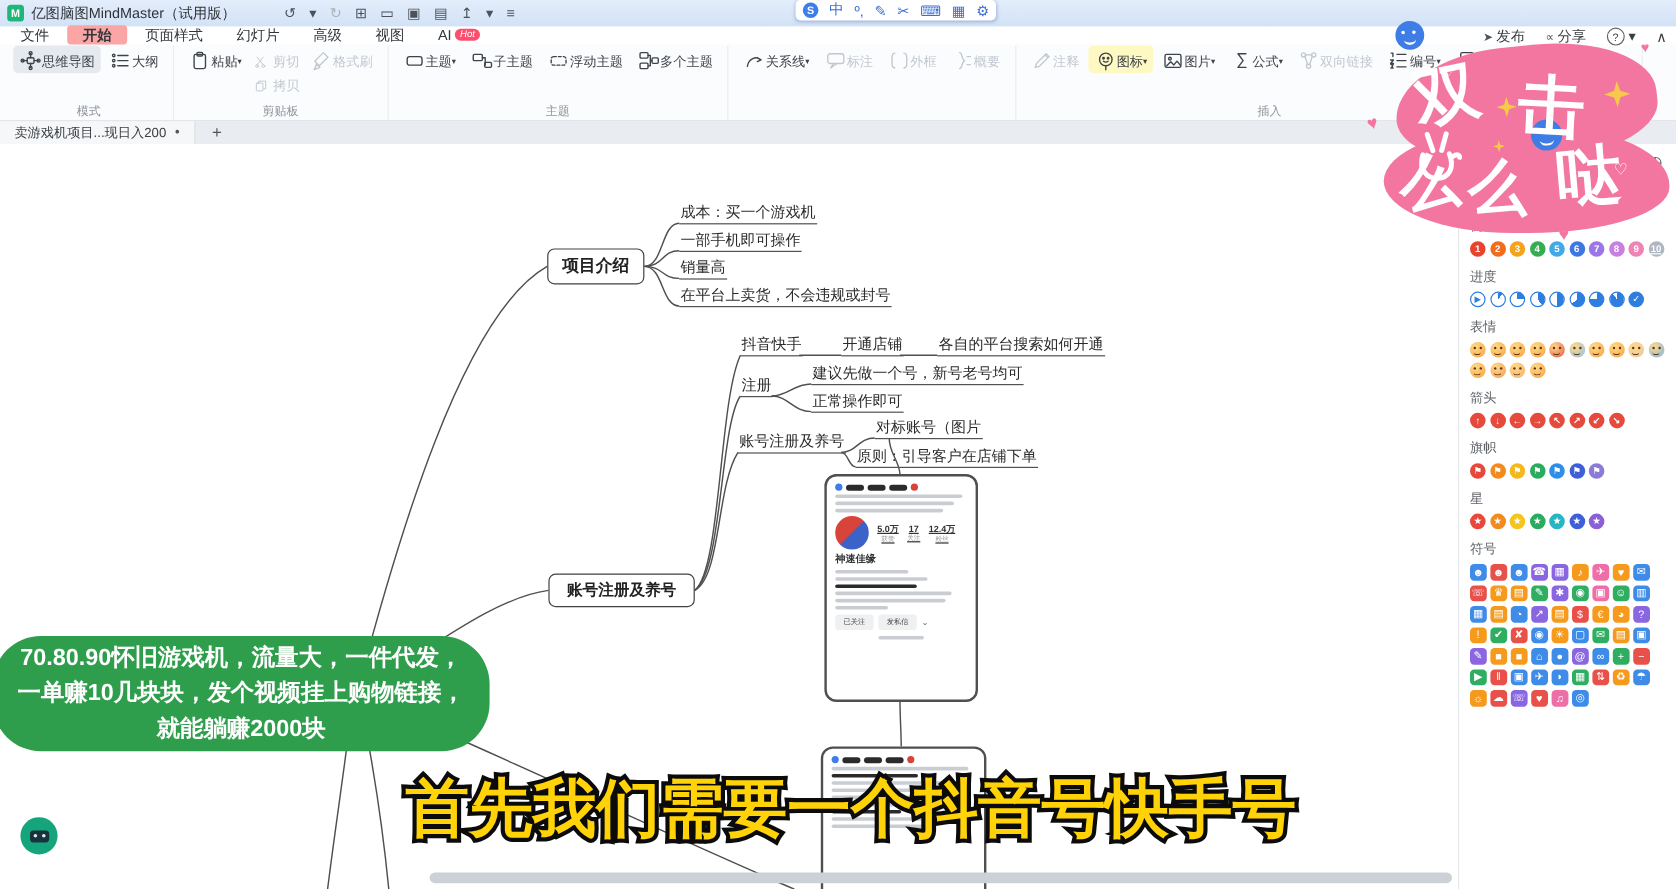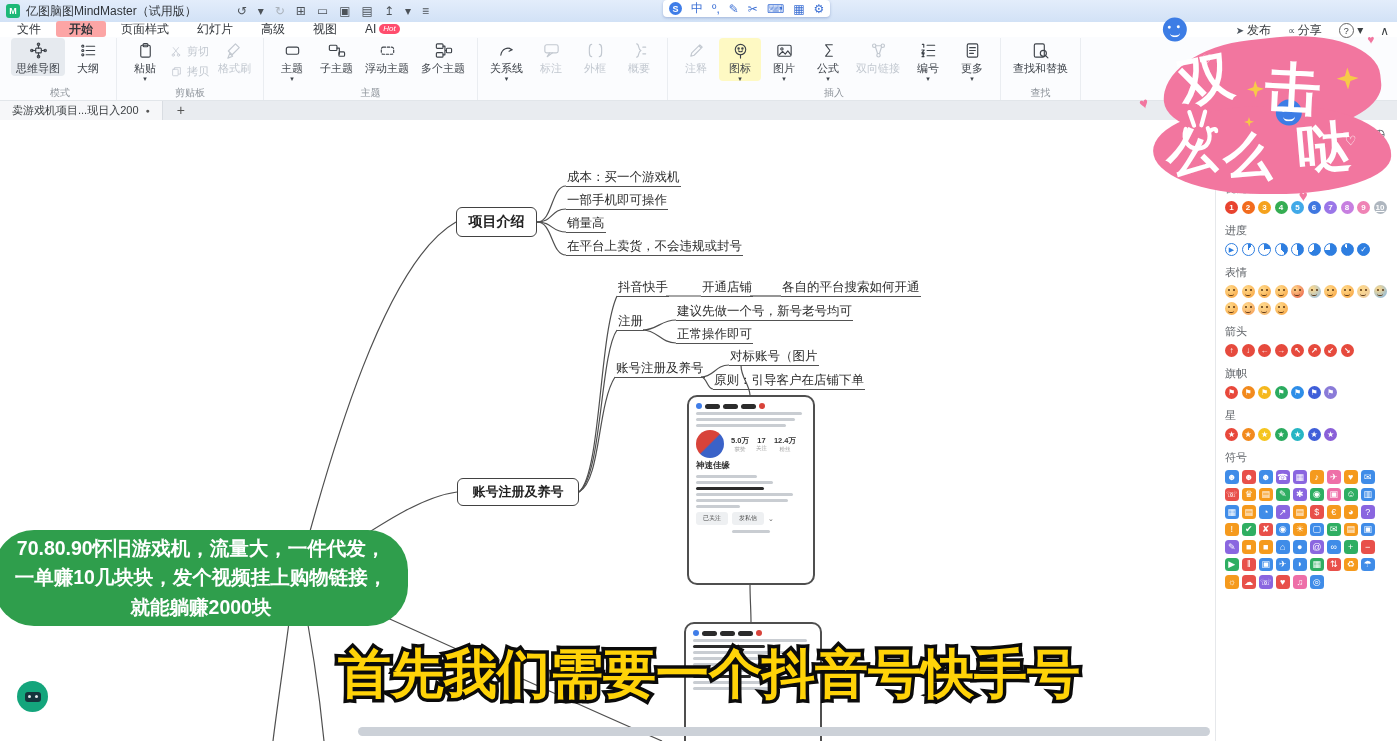--- a/index.html
+++ b/index.html
@@ -35,21 +35,21 @@
   .menu-right{position:absolute;right:8px;top:22px;display:flex;gap:17px;font-size:12px;color:#3c4043;
     align-items:center;z-index:41;}
   .menu-right .icg{font-size:10px;color:#4c555e;}
   .helpc{width:13px;height:13px;border:1px solid #666;border-radius:50%;font-size:9px;display:inline-flex;
     align-items:center;justify-content:center;}
   
   .ribbon{position:absolute;left:0;top:37px;right:0;height:62px;background:#fbfcfe;border-bottom:1px solid #e2e6ea;
     display:flex;align-items:stretch;padding:1px 4px 0;z-index:39;}
   .rgroup{display:flex;flex-direction:column;align-items:center;padding:0 7px;border-right:1px solid #eaedf1;}
   .rbtns{display:flex;align-items:flex-start;height:47px;gap:2px;}
-  .rbtn{display:flex;flex-direction:column;align-items:center;padding:3px 5px 0;border-radius:4px;
+  .rbtn{display:flex;align-items:center;padding:3px 5px 0;border-radius:4px;
     color:#3e434a;font-size:11px;min-width:32px;white-space:nowrap;}
   .rbtn svg{width:19px;height:19px;margin-bottom:1px;}
   .rbtn svg *{fill:none;stroke:currentColor;stroke-width:1.2;stroke-linecap:round;stroke-linejoin:round;}
   .rbtn.disabled{color:#c2c8d0;}
   .rbtn.active{background:#e6eaef;}
   .rbtn.selected{background:#fef9c3;}
   .caret{font-size:7px;line-height:5px;color:inherit;}
   .smallcol{display:flex;flex-direction:column;justify-content:center;gap:5px;height:47px;padding:0 2px;}
   .sbtn{display:flex;align-items:center;gap:4px;font-size:11px;color:#3e434a;}
   .sbtn svg{width:13px;height:13px;}
@@ -77,21 +77,21 @@
     padding:6px 7px;overflow:hidden;font-size:6px;color:#333;z-index:3;}
   .bar{height:3px;background:#c9cdd2;border-radius:1.5px;margin:3px 0;}
   .bar.dk{background:#2b2b2b;}
   .ph-top{display:flex;gap:3px;align-items:center;margin-bottom:2px;}
   .ph-pill{height:5px;border-radius:2.5px;background:#d6d9dd;width:15px;display:inline-block;}
   .ph-pill.dark{background:#2b2b2b;}
   .ph-dotblue{width:6px;height:6px;border-radius:50%;background:#3f7de8;}
   .ph-dotred{width:6px;height:6px;border-radius:50%;background:#d8433a;}
   .ph-prof{display:flex;gap:7px;align-items:center;margin:3px 0 2px;}
   .ph-avatar{width:28px;height:28px;border-radius:50%;background:linear-gradient(135deg,#d8433a 48%,#3a62c8 52%);flex:none;}
-  .ph-stats{display:flex;gap:7px;text-align:center;}
+  .ph-stats{display:flex;gap:7px;text-align:center;text-decoration:underline;}
   .ph-sv{font-weight:700;font-size:7.5px;}
   .ph-sl{color:#999;font-size:5.5px;}
   .ph-name{font-weight:700;font-size:8.5px;margin:2px 0 1px;}
   .ph-btns{display:flex;gap:4px;margin-top:4px;align-items:center;}
   .ph-btn{background:#eef0f2;border-radius:3px;padding:2px 7px;font-size:6px;color:#444;}
   .subtitle{position:absolute;left:320px;top:519px;width:760px;text-align:right;font-size:53px;
     font-weight:700;z-index:10;}
   .sub-stroke{position:absolute;left:0;right:0;top:0;color:#0b0b0b;-webkit-text-stroke:7px #0b0b0b;}
   .sub-fill{position:relative;color:#ffd308;}
   .rec{position:absolute;left:17px;top:561px;width:31px;height:31px;border-radius:50%;background:#14a57c;

